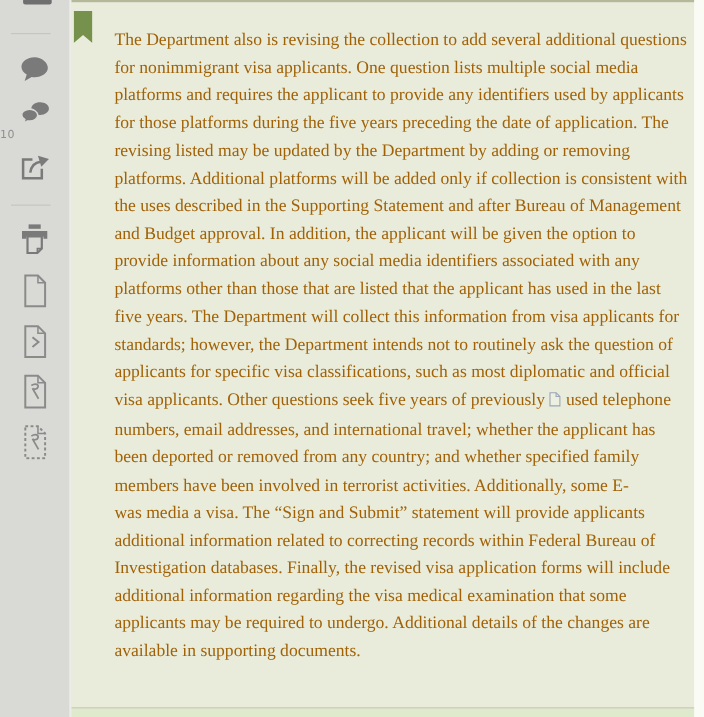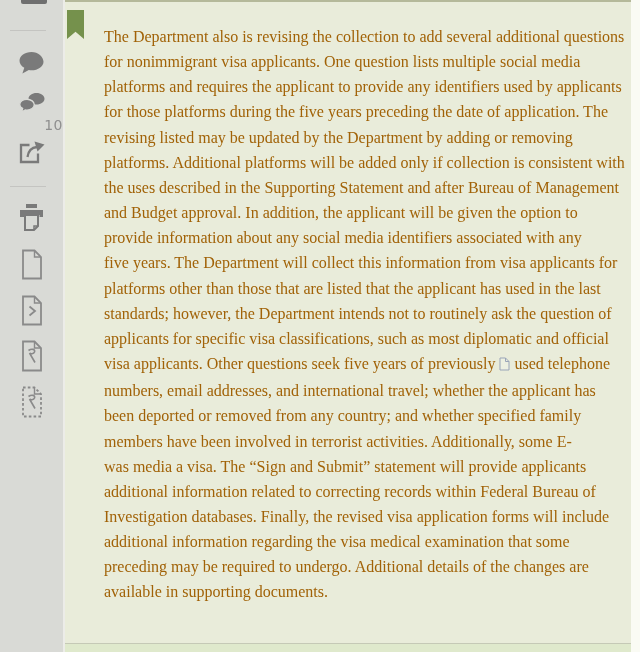--- a/index.html
+++ b/index.html
@@ -4,21 +4,21 @@
 <style>
   html,body { margin:0; padding:0; }
   body { width:640px; height:652px; overflow:hidden; font-family:"Liberation Serif","DejaVu Serif",serif; }
   .screen { position:relative; width:640px; height:652px; background:#fafbf4; overflow:hidden; }
 
   
   .sidebar { position:absolute; left:0; top:0; width:63px; height:652px; background:#d9dad6; border-right:2px solid #ecece8; box-sizing:content-box; }
   .icon-btn { position:absolute; left:0; width:63px; display:flex; justify-content:center; background:none; border:none; padding:0; margin:0; cursor:pointer; }
   .divider { position:absolute; left:10px; width:36px; height:1px; background:#c4c4c1; }
   .sliver { position:absolute; left:21px; top:0; width:26px; height:4px; background:#6f6f6f; border-radius:0 0 2px 2px; }
-  .count { position:absolute; left:0; width:63px; text-align:right; font-family:"DejaVu Sans","Liberation Sans",sans-serif; font-size:14px; color:#8f8f8f; letter-spacing:0.5px; }
+  .count { position:absolute; left:0; width:63px; text-align:left; font-family:"DejaVu Sans","Liberation Sans",sans-serif; font-size:10px; color:#8f8f8f; letter-spacing:0.5px; }
 
   
   .content { position:absolute; left:65px; top:0; width:566px; height:643px; background:#e9ecda; border-top:2px solid #b5b99a; box-sizing:border-box; }
   .bottom-strip { position:absolute; left:65px; top:643px; width:566px; height:9px; background:#dfe9cc; border-top:1px solid #c5c9b6; box-sizing:border-box; }
   .bookmark { position:absolute; left:2px; top:8px; width:17px; height:29px; }
   .para { margin:16px; padding:6px 8px 0 23px; font-size:16px; line-height:25.15px; color:#a16207; }
   .text-line { white-space:pre; }
   .pb-icon { display:inline-block; vertical-align:-2px; margin:0 4px; }
 </style>
 </head>
@@ -102,35 +102,35 @@
     <div class="para">
         <div class="text-line">The Department also is revising the collection to add several additional questions</div>
         <div class="text-line">for nonimmigrant visa applicants. One question lists multiple social media</div>
         <div class="text-line">platforms and requires the applicant to provide any identifiers used by applicants</div>
         <div class="text-line">for those platforms during the five years preceding the date of application. The</div>
         <div class="text-line">revising listed may be updated by the Department by adding or removing</div>
         <div class="text-line">platforms. Additional platforms will be added only if collection is consistent with</div>
         <div class="text-line">the uses described in the Supporting Statement and after Bureau of Management</div>
         <div class="text-line">and Budget approval. In addition, the applicant will be given the option to</div>
         <div class="text-line">provide information about any social media identifiers associated with any</div>
+        <div class="text-line">platforms other than those that are listed that the applicant has used in the last</div>
         <div class="text-line">five years. The Department will collect this information from visa applicants for</div>
-        <div class="text-line">platforms other than those that are listed that the applicant has used in the last</div>
         <div class="text-line">standards; however, the Department intends not to routinely ask the question of</div>
         <div class="text-line">applicants for specific visa classifications, such as most diplomatic and official</div>
         <div class="text-line"><span>visa applicants. Other questions seek five years of previously</span><span class="pb-icon"><svg width="11" height="14" viewBox="0 0 11 14">
               <path d="M1 1h5.5L10 4.5V13H1z" fill="#edf0e1" stroke="#9aa5b8" stroke-width="1"></path>
               <path d="M6.5 1v3.5H10" fill="none" stroke="#9aa5b8" stroke-width="1"></path>
             </svg></span><span>used telephone</span></div>
         <div class="text-line">numbers, email addresses, and international travel; whether the applicant has</div>
         <div class="text-line">been deported or removed from any country; and whether specified family</div>
         <div class="text-line">members have been involved in terrorist activities. Additionally, some E-</div>
         <div class="text-line">was media a visa. The “Sign and Submit” statement will provide applicants</div>
         <div class="text-line">additional information related to correcting records within Federal Bureau of</div>
         <div class="text-line">Investigation databases. Finally, the revised visa application forms will include</div>
         <div class="text-line">additional information regarding the visa medical examination that some</div>
-        <div class="text-line">preceding may be required to undergo. Additional details of the changes are</div>
+        <div class="text-line">applicants may be required to undergo. Additional details of the changes are</div>
         <div class="text-line">available in supporting documents.</div>
       </div>
   </main>
 
   <div class="bottom-strip"></div>
 
 </div>
 
 </body></html>

